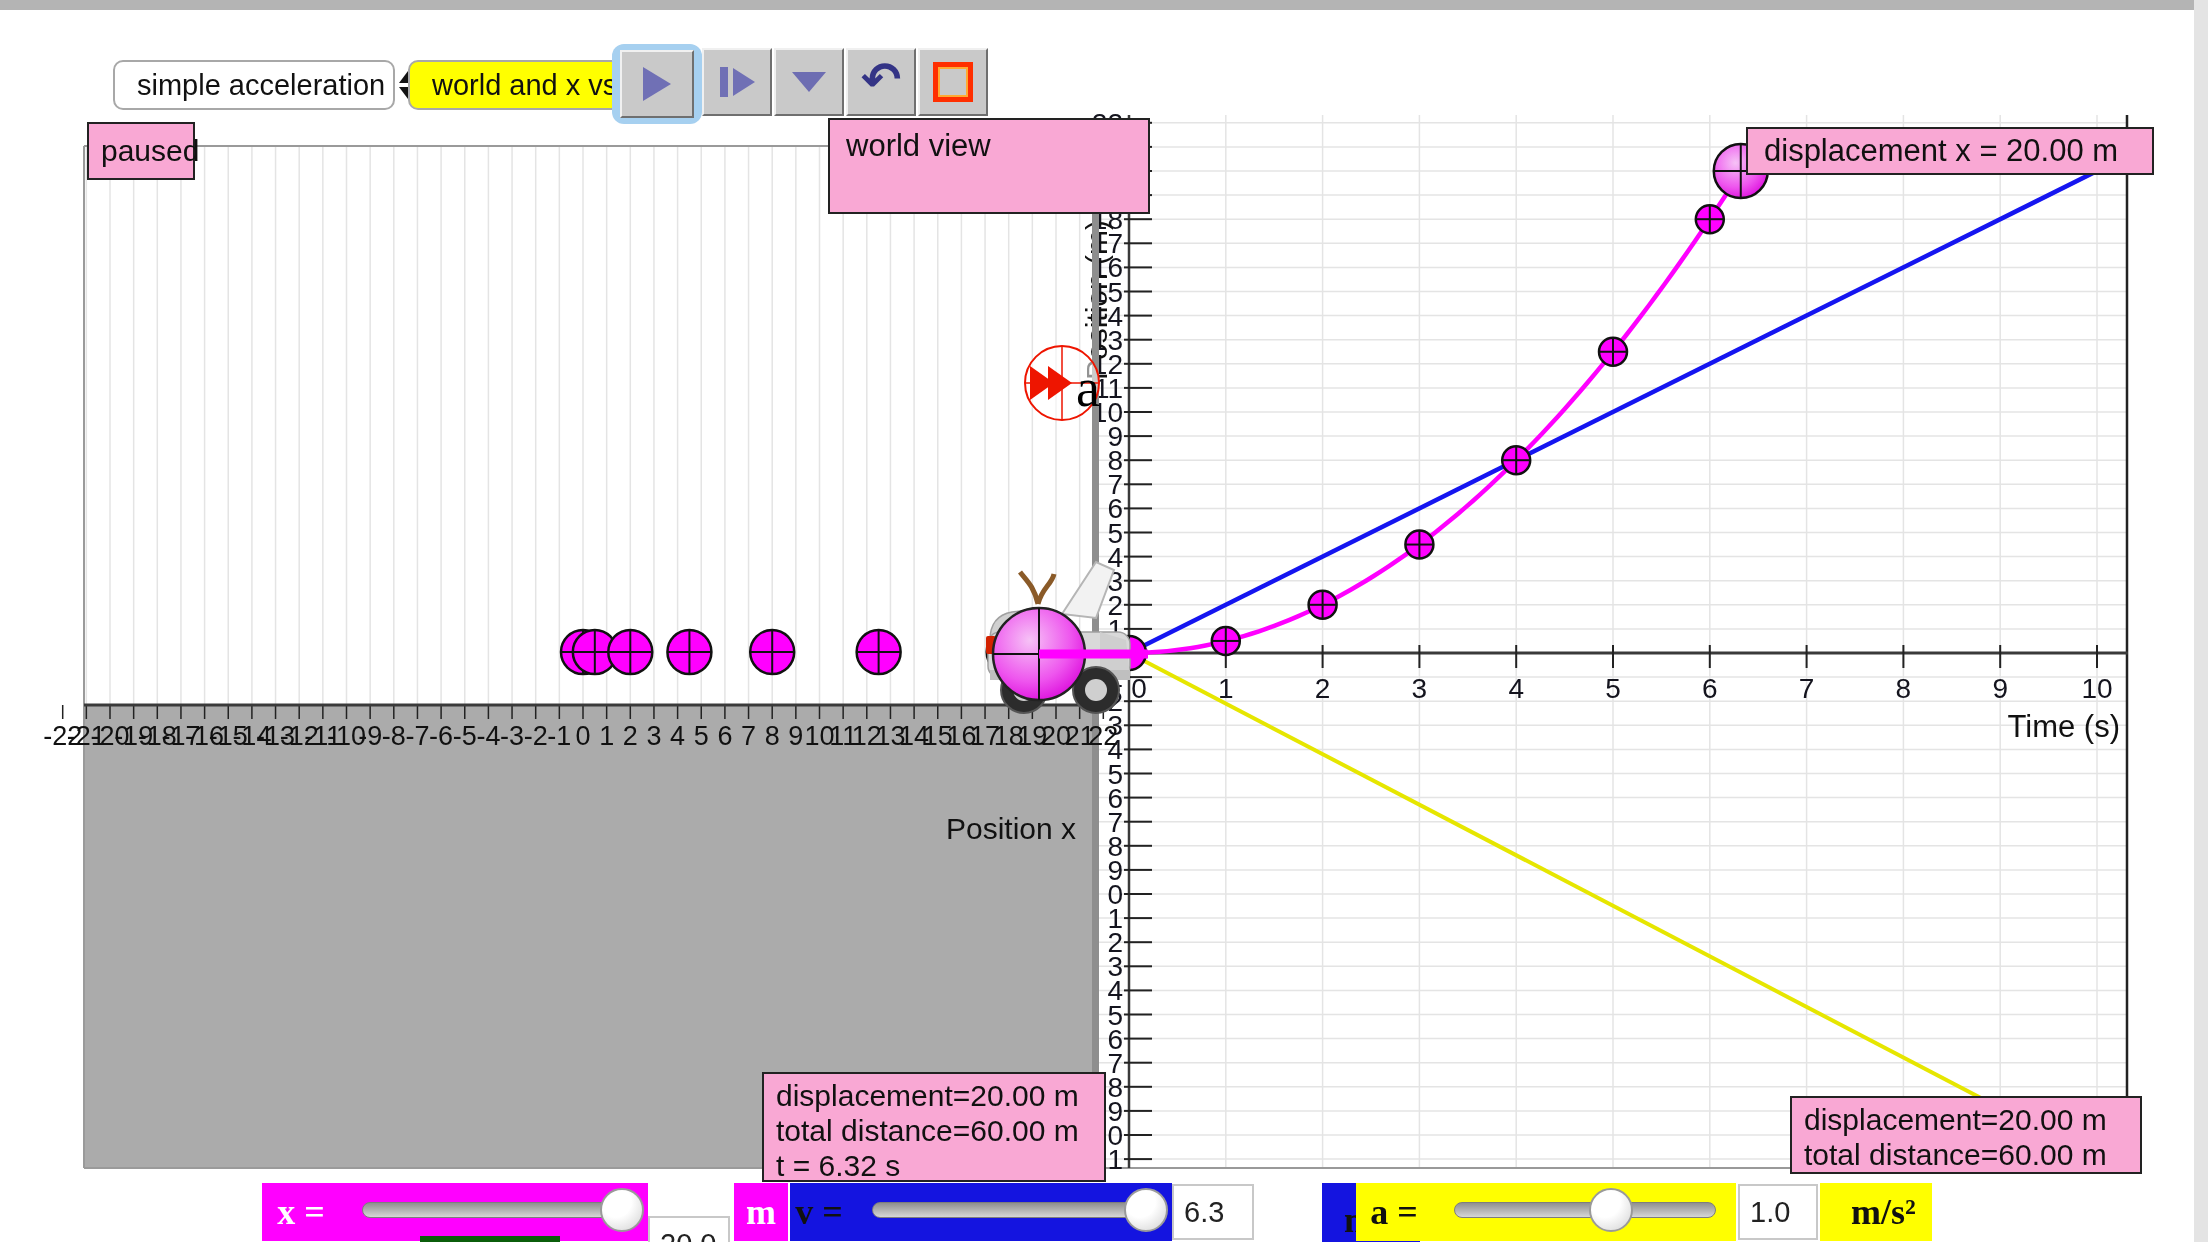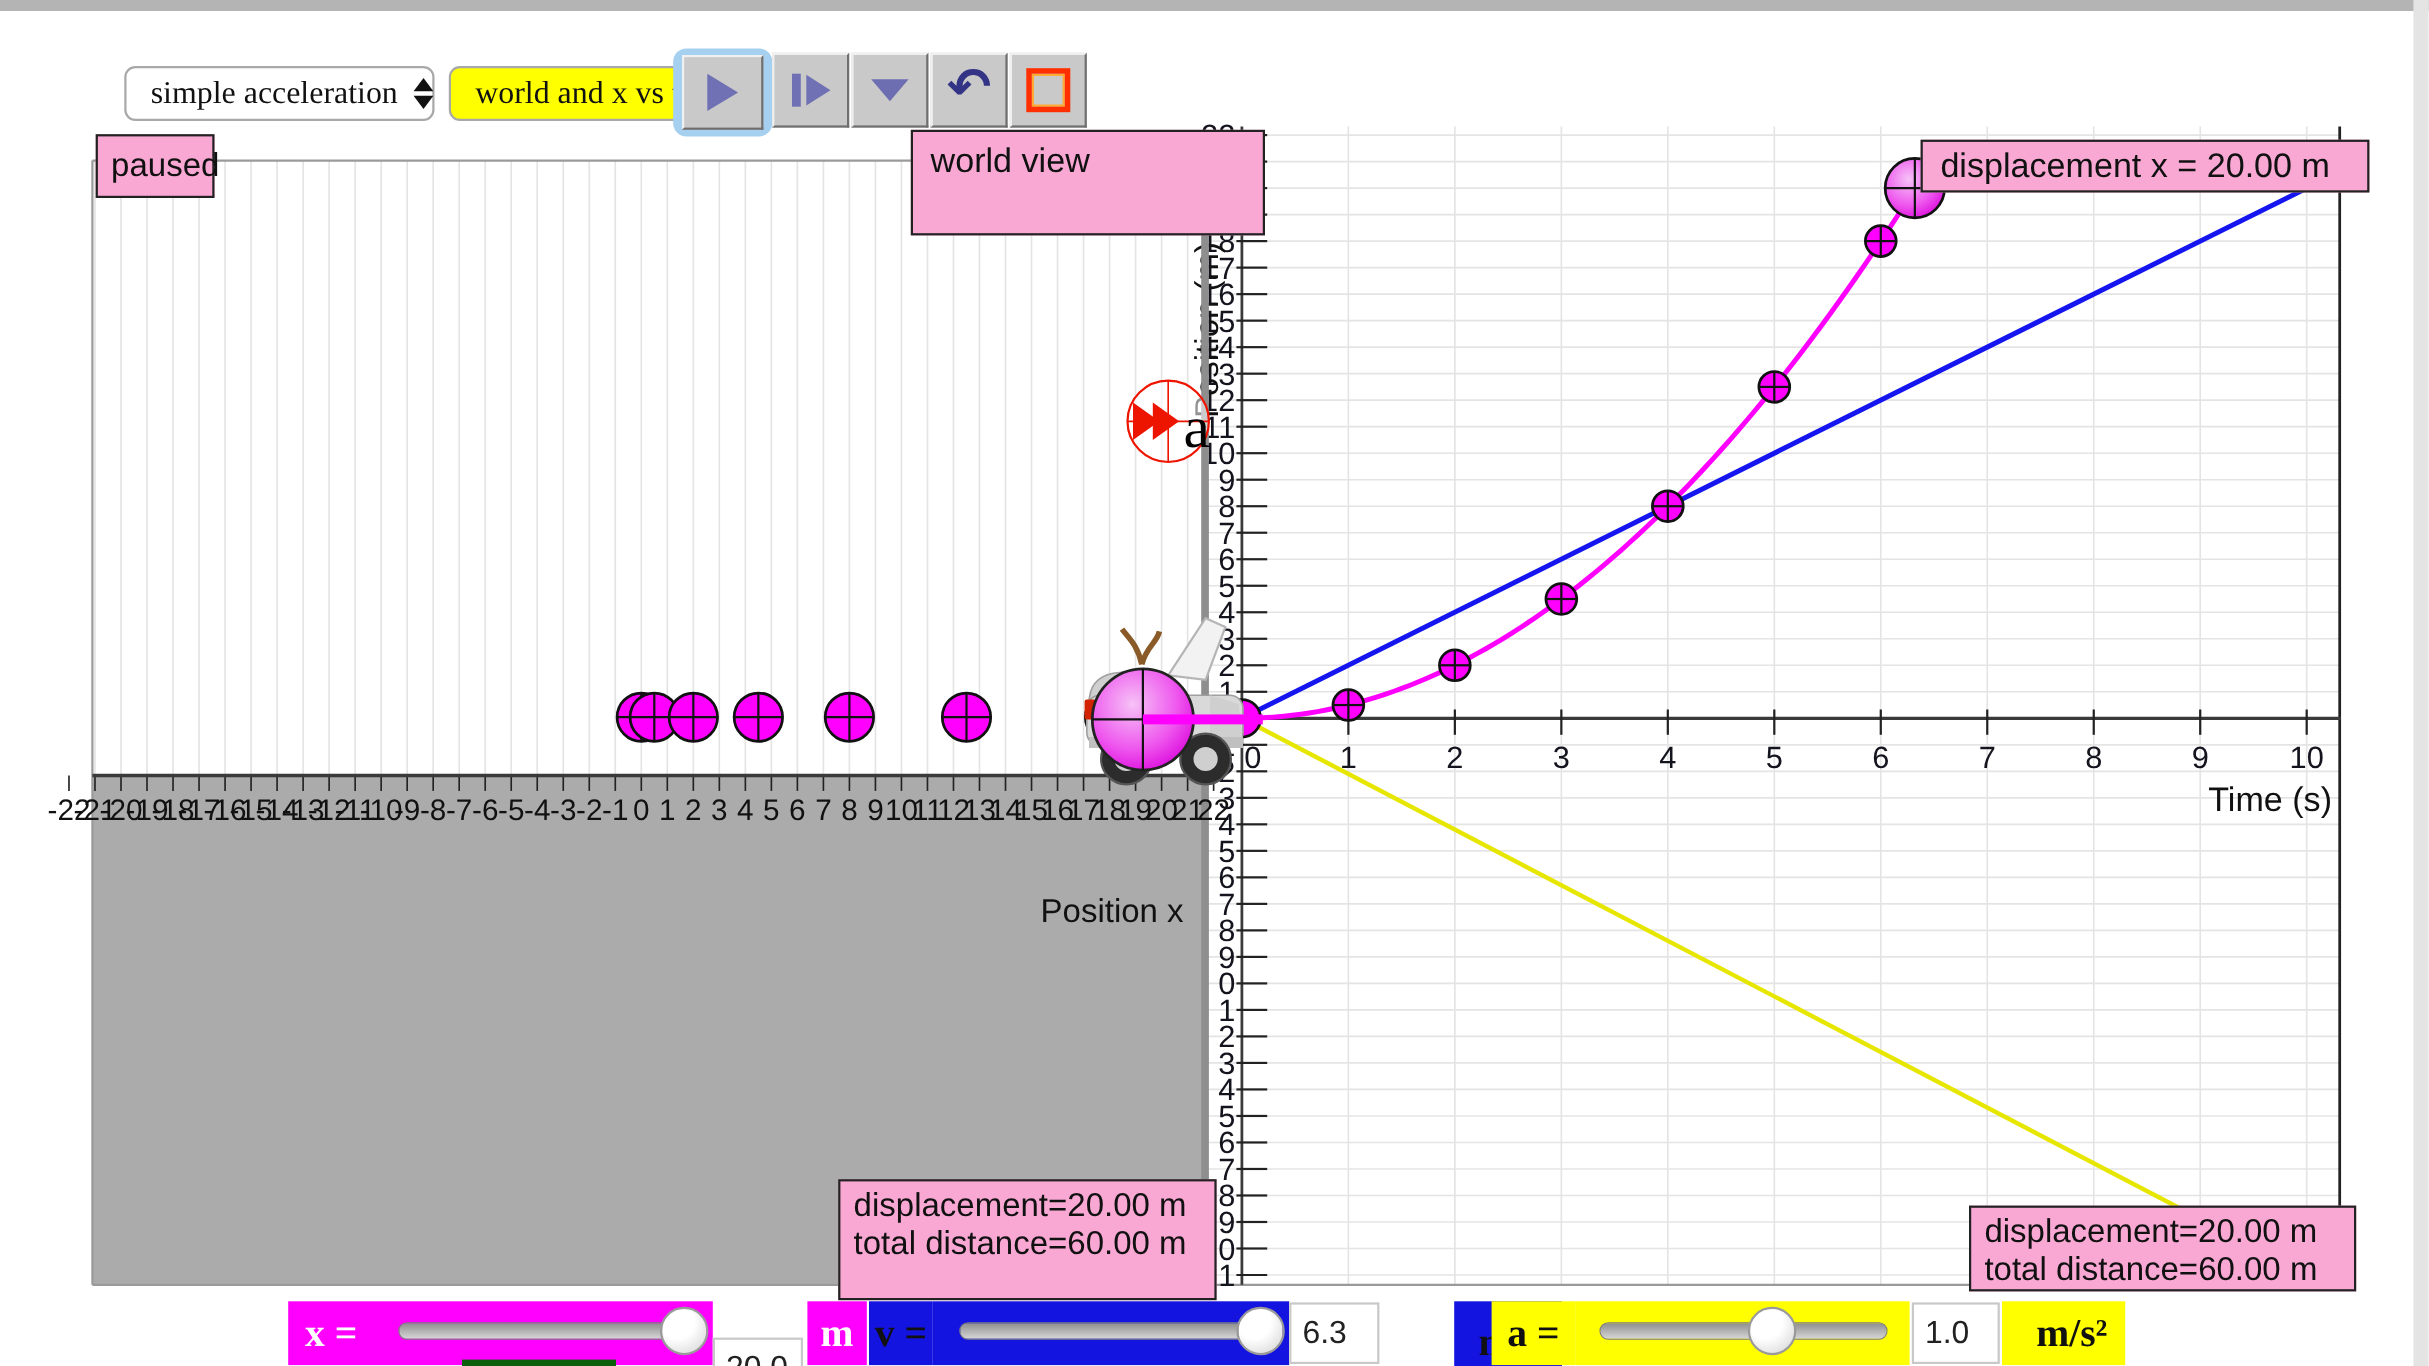--- a/index.html
+++ b/index.html
@@ -5,21 +5,21 @@
   html,body{margin:0;padding:0;background:#fff;font-family:"Liberation Sans",sans-serif;}
   #stage{position:relative;width:2208px;height:1242px;overflow:hidden;background:#fff;}
   #scene{position:absolute;left:0;top:0;z-index:1;}
   .abs{position:absolute;box-sizing:border-box;}
   .topstrip{left:0;top:0;width:2208px;height:10px;background:#b4b4b4;z-index:3;}
   .rightstrip{left:2194px;top:0;width:14px;height:1242px;background:#e4e4e4;z-index:3;}
 
   
   .select{z-index:5;display:flex;align-items:center;border:2px solid #a8a8a8;border-radius:10px;
           height:50px;font-size:29px;color:#111;padding:0 14px 0 22px;background:#fff;cursor:pointer;}
-  .select .lbl{flex:1;white-space:nowrap;font-family:Liberation Serif, serif;}
+  .select .lbl{flex:1;white-space:nowrap;}
   .spin{display:flex;flex-direction:column;align-items:center;margin-left:14px;}
   .spin .up{width:0;height:0;border-left:9px solid transparent;border-right:9px solid transparent;border-bottom:12px solid #111;margin-bottom:4px;}
   .spin .dn{width:0;height:0;border-left:9px solid transparent;border-right:9px solid transparent;border-top:12px solid #111;}
   .focusring{z-index:5;background:#a6d0f0;border-radius:12px;}
   .tbtn{z-index:6;background:#c9c9c9;border-top:2px solid #f0f0f0;border-left:2px solid #f0f0f0;
         border-right:2px solid #6f6f6f;border-bottom:2px solid #6f6f6f;display:flex;align-items:center;justify-content:center;cursor:pointer;}
   .tri-right{width:0;height:0;border-left:28px solid #7070b5;border-top:17px solid transparent;border-bottom:17px solid transparent;}
   .tri-right.small{border-left-width:22px;border-top-width:14px;border-bottom-width:14px;}
   .stepbar{width:8px;height:30px;background:#7070b5;margin-right:5px;}
   .tri-down{width:0;height:0;border-top:20px solid #6d6db2;border-left:17px solid transparent;border-right:17px solid transparent;}
@@ -526,20 +526,21 @@
 
   <div class="abs ybox paused">
     <span>paused</span>
   </div>
   <div class="abs ybox kine">
     <div>world view</div>
   </div>
   <div class="abs ybox winfo">
     <div>displacement=20.00 m</div>
     <div>total distance=60.00 m</div>
+    <div>t = 6.32 s</div>
   </div>
   <div class="abs posx">Position x</div>
   <div class="abs ybox gtop">
     <span>displacement x = 20.00 m</span>
   </div>
   <div class="abs ybox gbot">
     <div>displacement=20.00 m</div>
     <div>total distance=60.00 m</div>
   </div>
 

